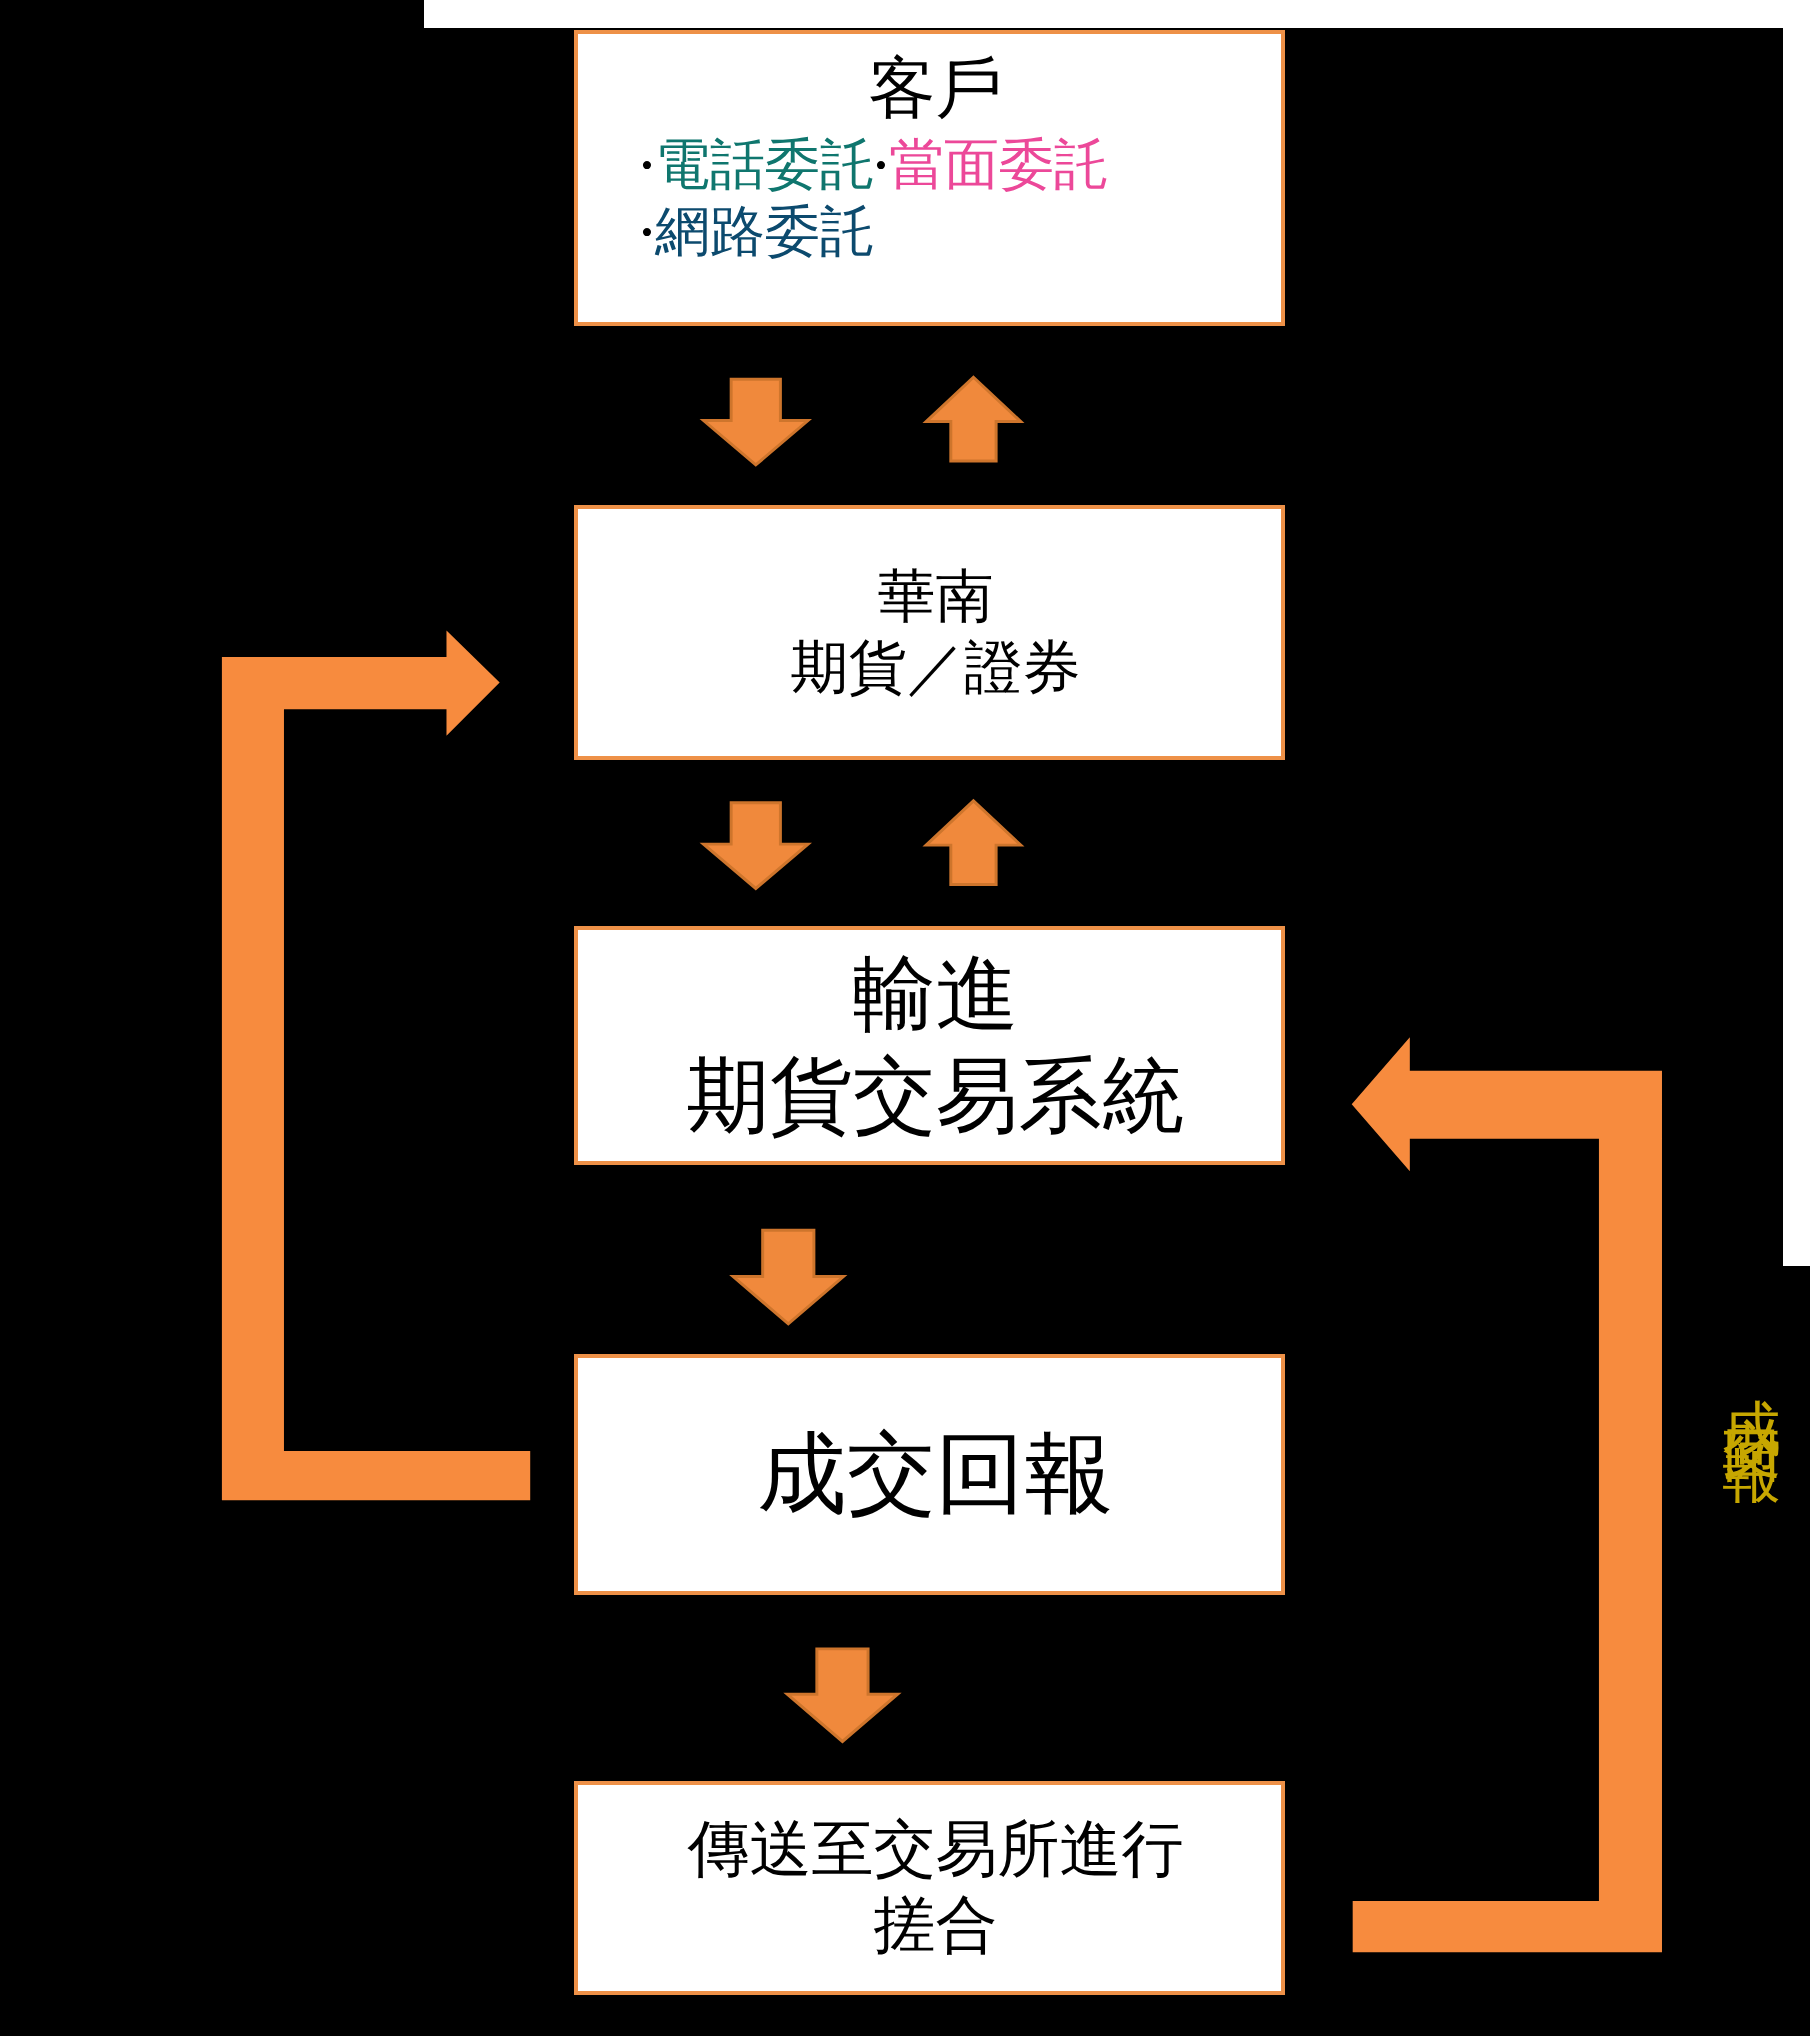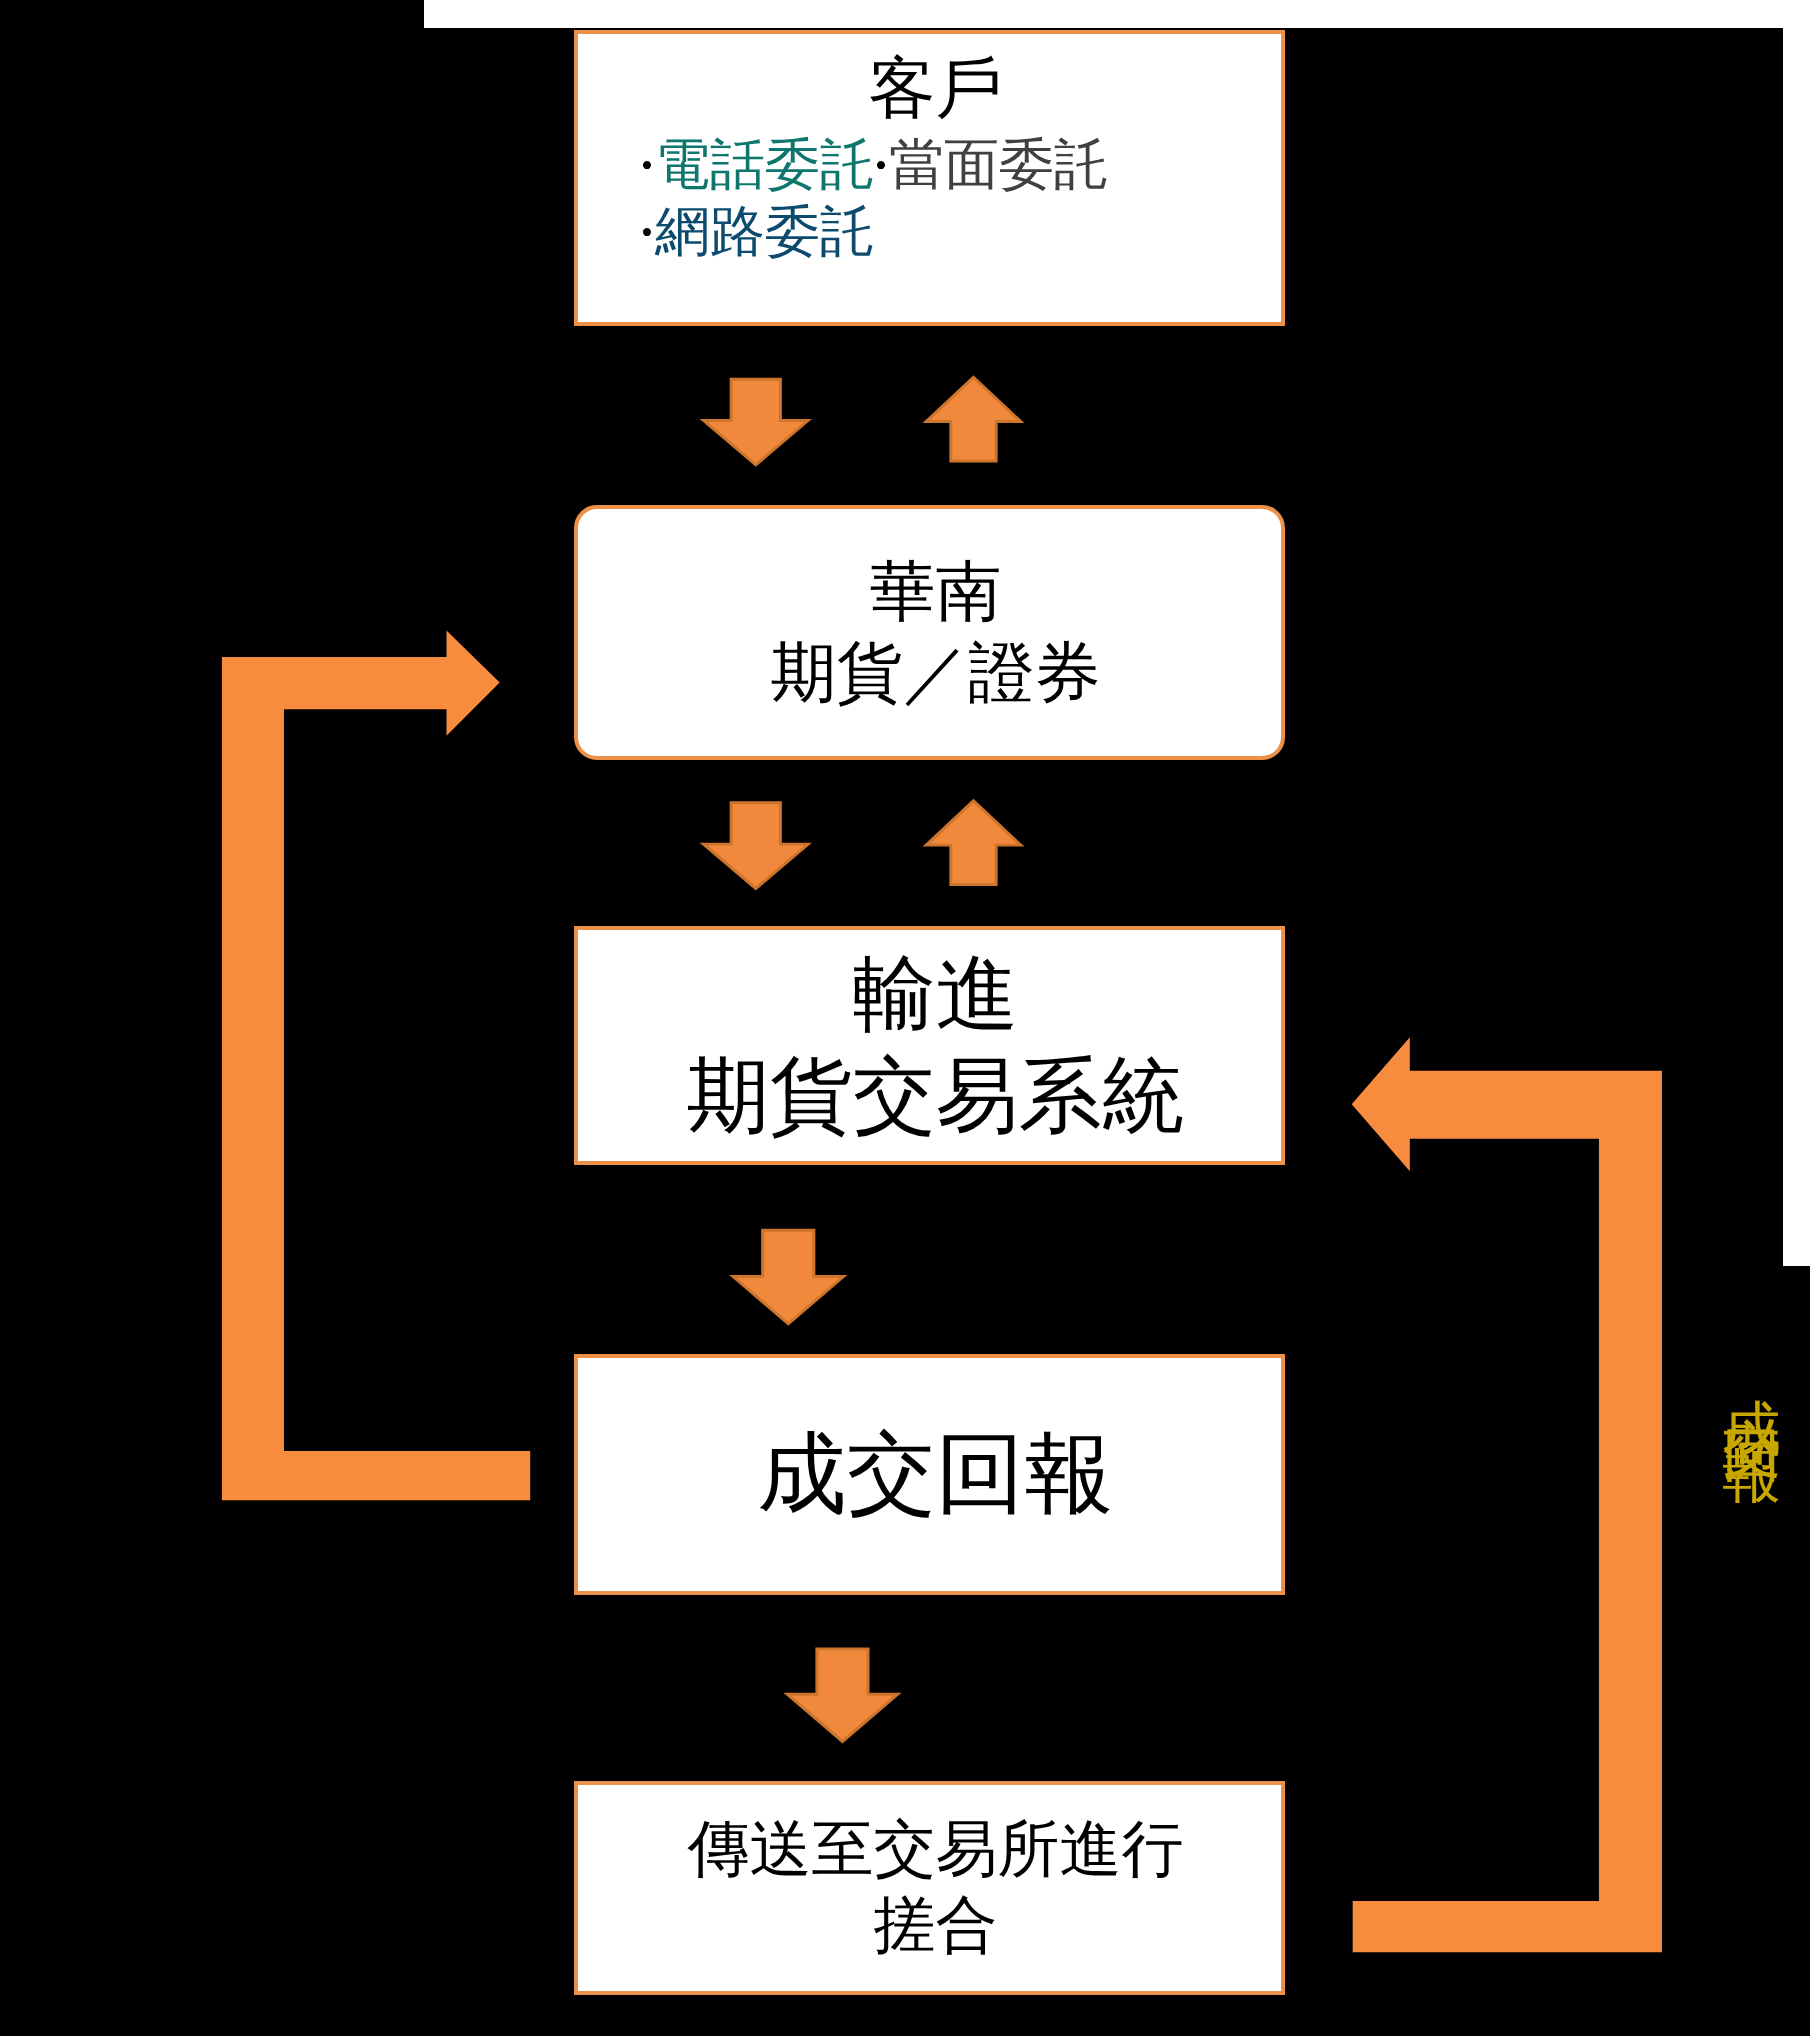--- a/index.html
+++ b/index.html
@@ -14,21 +14,21 @@
   .flow-svg { position:absolute; left:0; top:0; }
 
   .fbox {
     position:absolute; left:574px; width:711px; box-sizing:border-box;
     background:#ffffff; border:4.9px solid #EE9148; color:#000;
     text-align:center; display:flex; flex-direction:column; justify-content:center;padding-left:12px;
   }
   .fbox .bline { line-height:1.22; white-space:nowrap; }
 
   #box-customer { top:29.6px;  height:296px; justify-content:flex-start; padding-top:13.8px; }
-  #box-huanan   { top:505px; height:255px; font-size:66px;border-radius:23px; }
+  #box-huanan   { top:505px; height:255px; font-size:58px; }
   #box-input    { top:926px; height:239px; font-size:83px; }
   #box-margin   { top:1354px; height:241px; font-size:89px; }
   #box-exchange { top:1781px; height:214px; font-size:62px; }
 
   .cust-title { font-size:67px; line-height:1.25; }
   .cust-bullets { text-align:left; padding-left:51px; font-size:55px; line-height:1.32; }
   .bullet-item { white-space:nowrap; }
   .bullet-dot { color:#000; font-size:0.62em; vertical-align:0.18em; margin-right:2px; }
 
   .side-label {
@@ -59,21 +59,21 @@
 
     <polygon points="225,667 453,667 453,640 507,693 453,747 453,720 288,720 288,1473 538,1473 538,1523 225,1523" fill="#F78B3E"></polygon>
 
     <polygon points="1372,1121 1431,1053 1431,1087 1687,1087 1687,1982 1373,1982 1373,1930 1623,1930 1623,1156 1431,1156 1431,1189" fill="#F78B3E"></polygon>
   </svg>
 
   <div class="fbox" id="box-customer">
     <div class="cust-title">客戶</div>
     <div class="cust-bullets">
       <div class="bline">
-        <span class="bullet-item"><span class="bullet-dot">•</span><span style="color: #0f766e;">電話委託</span></span><span class="bullet-item"><span class="bullet-dot">•</span><span style="color: #404040;">當面委託</span></span>
+        <span class="bullet-item"><span class="bullet-dot">•</span><span style="color: #0f766e;">電話委託</span></span><span class="bullet-item"><span class="bullet-dot">•</span><span style="color: #ec4899;">當面委託</span></span>
       </div>
       <div class="bline">
         <span class="bullet-item"><span class="bullet-dot">•</span><span style="color: #0c4a6e;">網路委託</span></span>
       </div>
     </div>
   </div>
 
   <div class="fbox" id="box-huanan">
     <div class="bline">華南</div>
     <div class="bline">期貨／證券</div>

